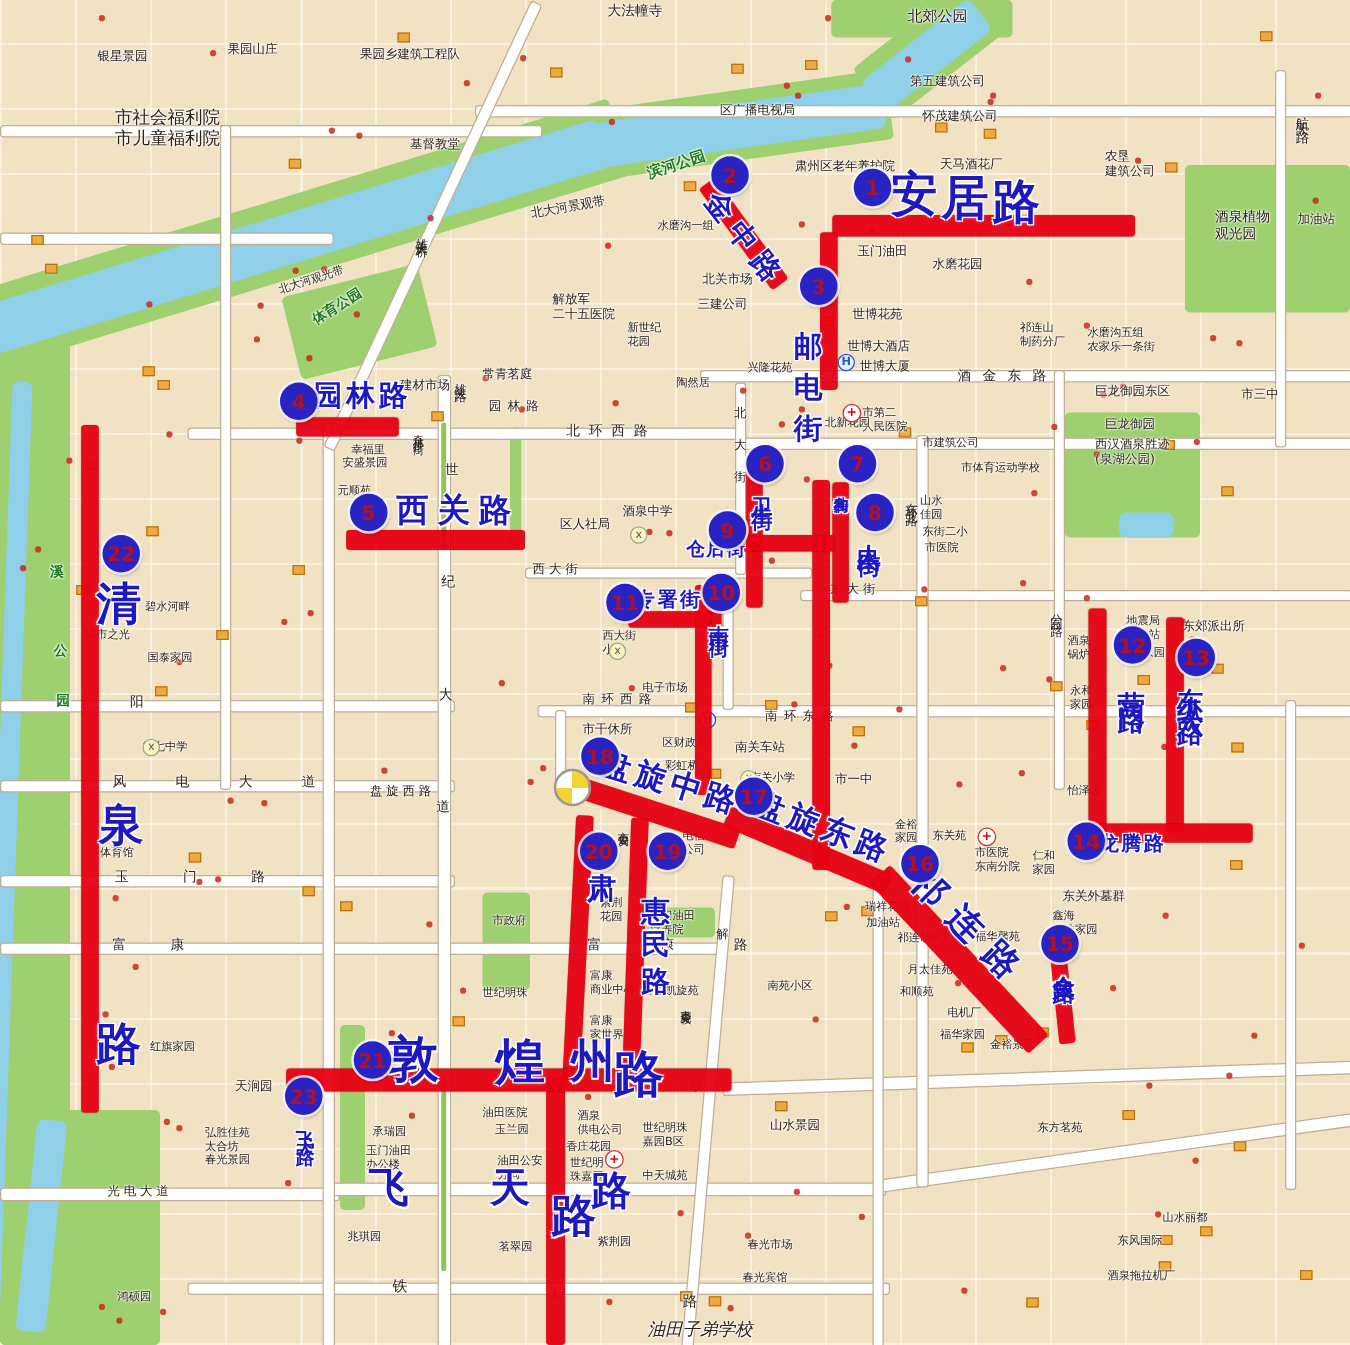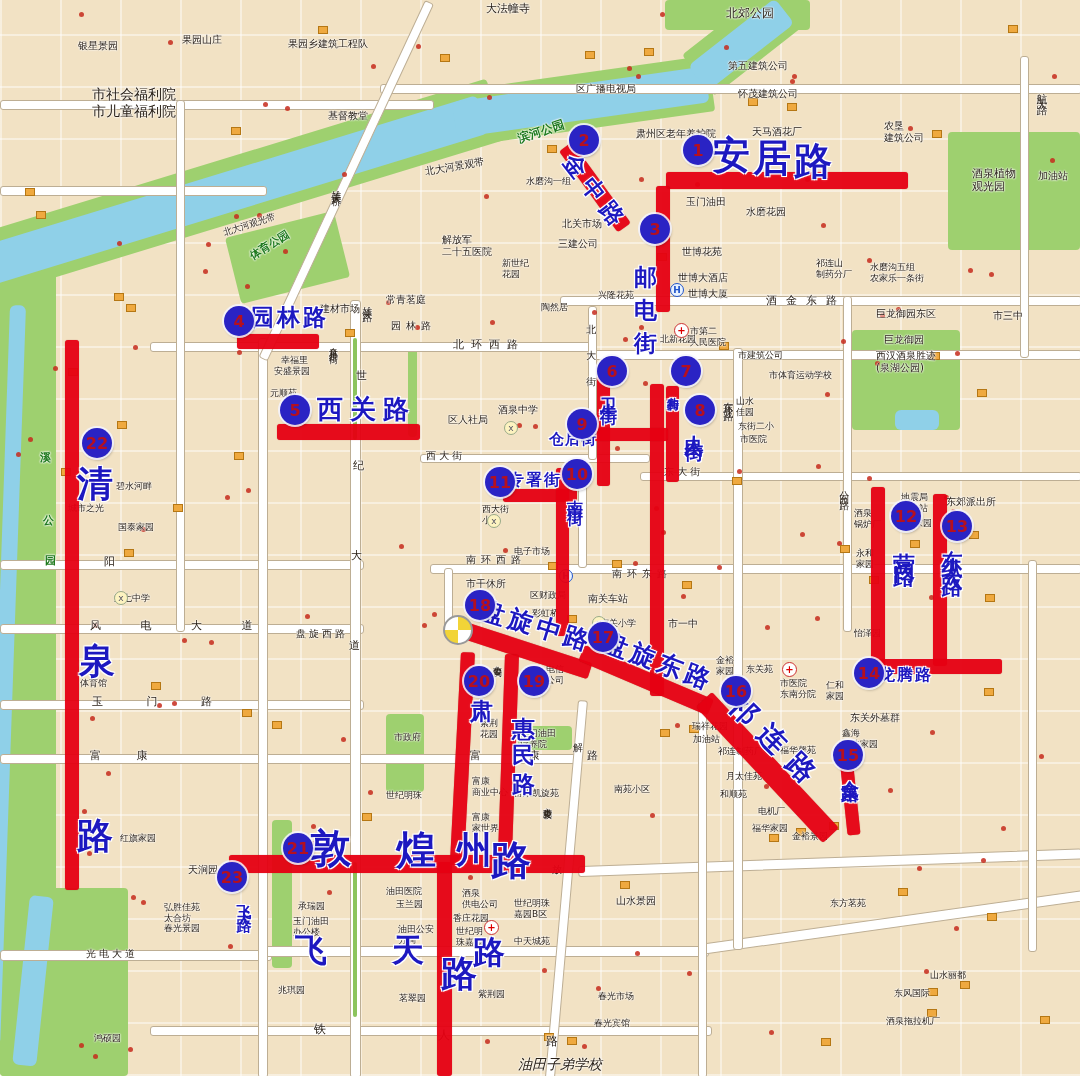--- a/index.html
+++ b/index.html
@@ -533,14 +533,14 @@
     <div class="abs marker" title="东纵六路" style="left: 942px; top: 511px;">13</div>
     <div class="abs marker" title="龙腾路" style="left: 854px; top: 658px;">14</div>
     <div class="abs marker" title="金泉路" style="left: 833px; top: 740px;">15</div>
     <div class="abs marker" title="祁连路" style="left: 721px; top: 676px;">16</div>
     <div class="abs marker" title="盘旋东路" style="left: 588px; top: 622px;">17</div>
     <div class="abs marker" title="盘旋中路" style="left: 465px; top: 590px;">18</div>
     <div class="abs marker" title="惠民路" style="left: 519px; top: 666px;">19</div>
     <div class="abs marker" title="肃州路" style="left: 464px; top: 666px;">20</div>
     <div class="abs marker" title="敦煌路" style="left: 283px; top: 833px;">21</div>
     <div class="abs marker" title="清泉路" style="left: 82px; top: 428px;">22</div>
-    <div class="abs marker" title="飞天路" style="left: 217px; top: 862px;">23</div>
+    <div class="abs marker" title="飞天路" style="left: 228px; top: 862px;">23</div>
   </div>
 
 </body></html>

